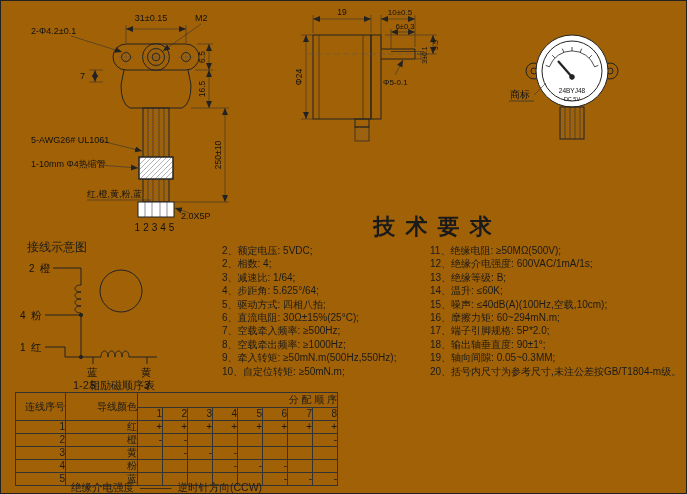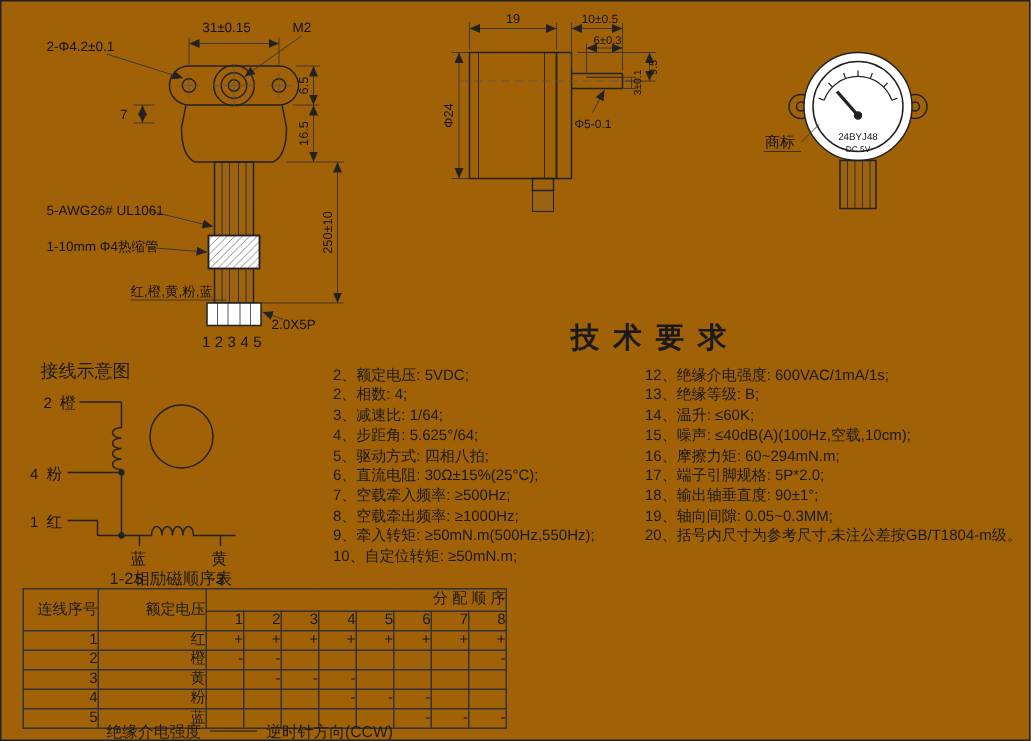--- a/index.html
+++ b/index.html
@@ -5,21 +5,21 @@
   *{margin:0;padding:0;box-sizing:border-box}
   html,body{width:687px;height:494px;background:#fff;color:#1a1a1a;
     font-family:"Liberation Sans","DejaVu Sans",sans-serif}
   .sheet{position:absolute;left:0;top:0;width:687px;height:494px;
     border:1px solid #222;background:#a16207;overflow:hidden}
   .abs{position:absolute}
   svg{overflow:visible}
   svg text{font-family:"Liberation Sans","DejaVu Sans",sans-serif;fill:#111;stroke:none}
   .wiring-title{position:absolute;left:26px;top:238px;font-size:12px}
   .tech-title{position:absolute;left:330px;top:211px;width:205px;text-align:center;
-    font-size:19px;font-weight:bold;letter-spacing:2px}
+    font-size:22px;font-weight:bold;letter-spacing:2px}
   .tech-cols{position:absolute;left:221px;top:243px;width:462px;display:flex}
   .tech-col{font-size:10px;line-height:13.4px;white-space:nowrap}
   .tech-col.left{width:208px}
   .table-title{position:absolute;left:72px;top:377px;font-size:11px}
   table.seq{position:absolute;left:14px;top:391px;border-collapse:collapse;
     table-layout:fixed;font-size:10px;text-align:right}
   .seq th,.seq td{border:1px solid #333;font-weight:normal;padding:0;
     height:12px;line-height:12px;overflow:hidden}
   .seq tr.h1 th{height:14px;line-height:14px}
   .footer{position:absolute;left:70px;top:480px;font-size:10.5px;display:flex;gap:6px;white-space:nowrap}
@@ -236,20 +236,21 @@
       <div>3、减速比: 1/64;</div>
       <div>4、步距角: 5.625°/64;</div>
       <div>5、驱动方式: 四相八拍;</div>
       <div>6、直流电阻: 30Ω±15%(25°C);</div>
       <div>7、空载牵入频率: ≥500Hz;</div>
       <div>8、空载牵出频率: ≥1000Hz;</div>
       <div>9、牵入转矩: ≥50mN.m(500Hz,550Hz);</div>
       <div>10、自定位转矩: ≥50mN.m;</div>
     </div>
     <div class="tech-col">
+      <div>11、绝缘电阻: ≥50MΩ(500V);</div>
       <div>12、绝缘介电强度: 600VAC/1mA/1s;</div>
       <div>13、绝缘等级: B;</div>
       <div>14、温升: ≤60K;</div>
       <div>15、噪声: ≤40dB(A)(100Hz,空载,10cm);</div>
       <div>16、摩擦力矩: 60~294mN.m;</div>
       <div>17、端子引脚规格: 5P*2.0;</div>
       <div>18、输出轴垂直度: 90±1°;</div>
       <div>19、轴向间隙: 0.05~0.3MM;</div>
       <div>20、括号内尺寸为参考尺寸,未注公差按GB/T1804-m级。</div>
     </div>
@@ -265,21 +266,21 @@
         <col style="width:25px">
         <col style="width:25px">
       <col style="width:25px">
         <col style="width:25px">
         <col style="width:25px">
         <col style="width:25px">
     </colgroup>
     <tbody>
         <tr class="h1">
       <th rowspan="2">连线序号</th>
-      <th rowspan="2">额定电压</th>
+      <th rowspan="2">导线颜色</th>
       <th colspan="8">分 配 顺 序</th>
     </tr>
     <tr>
       <th>1</th>
       <th>2</th>
       <th>3</th>
       <th>4</th>
       <th>5</th>
       <th>6</th>
       <th>7</th>

